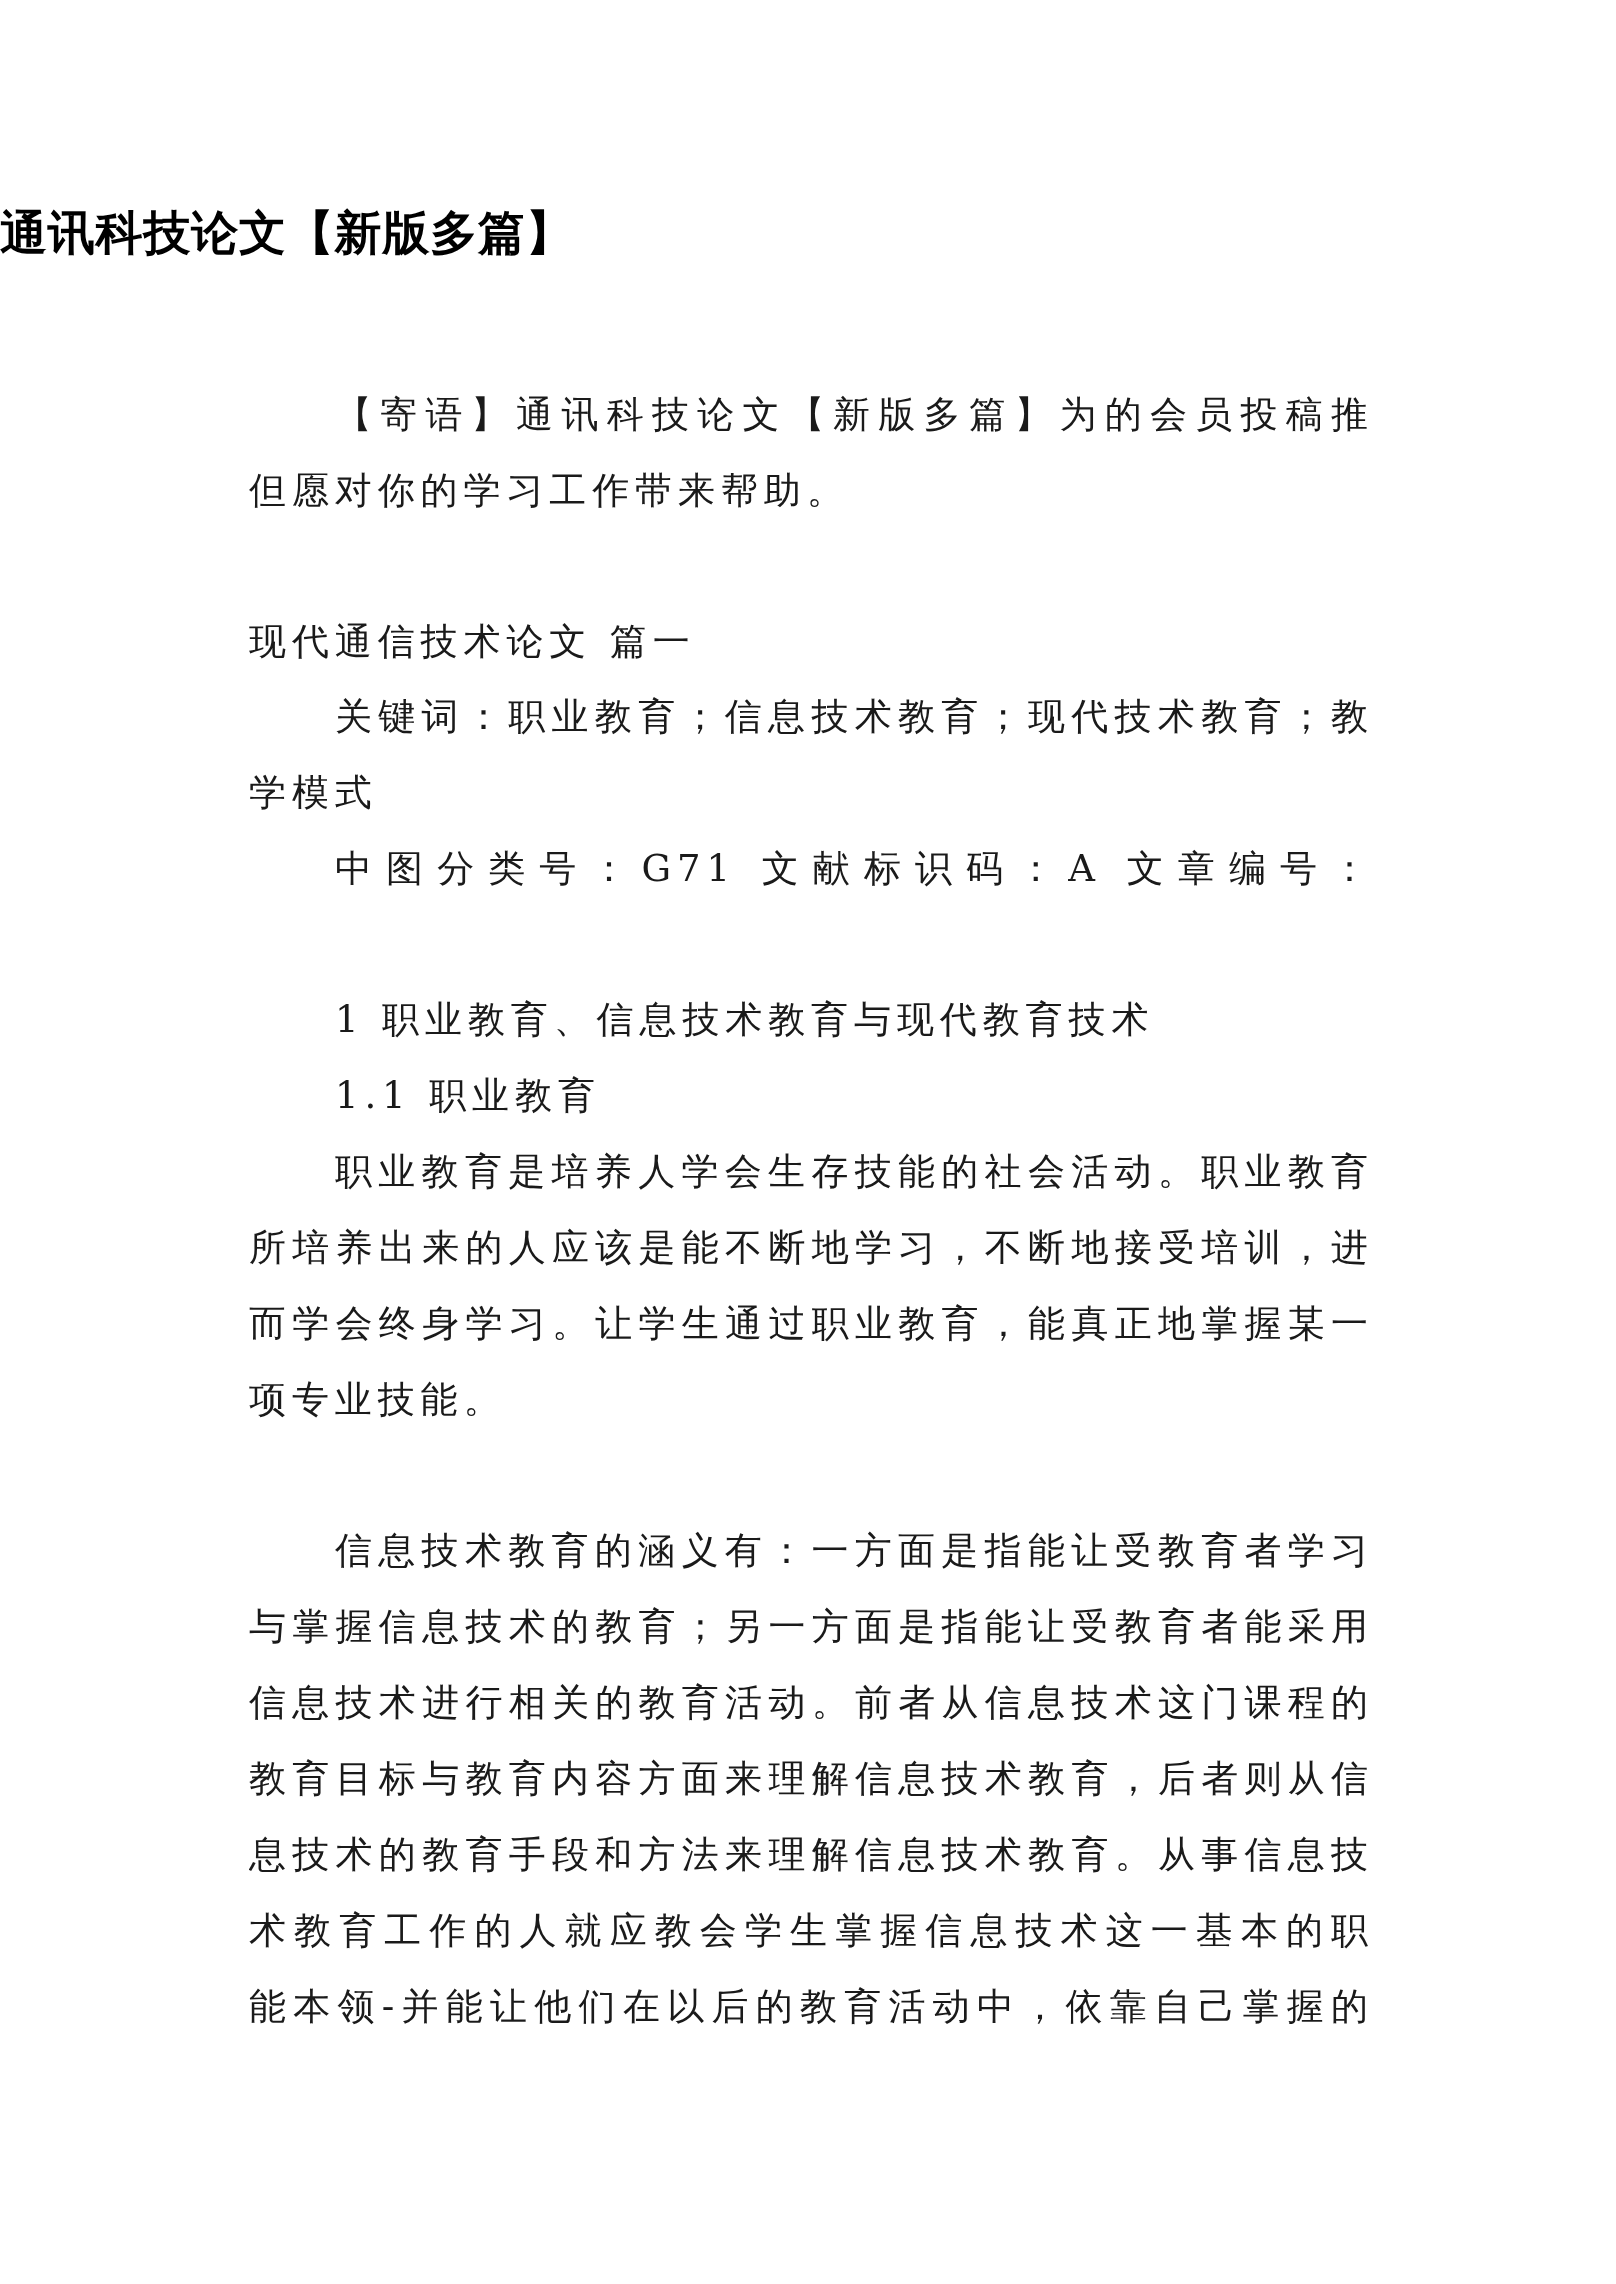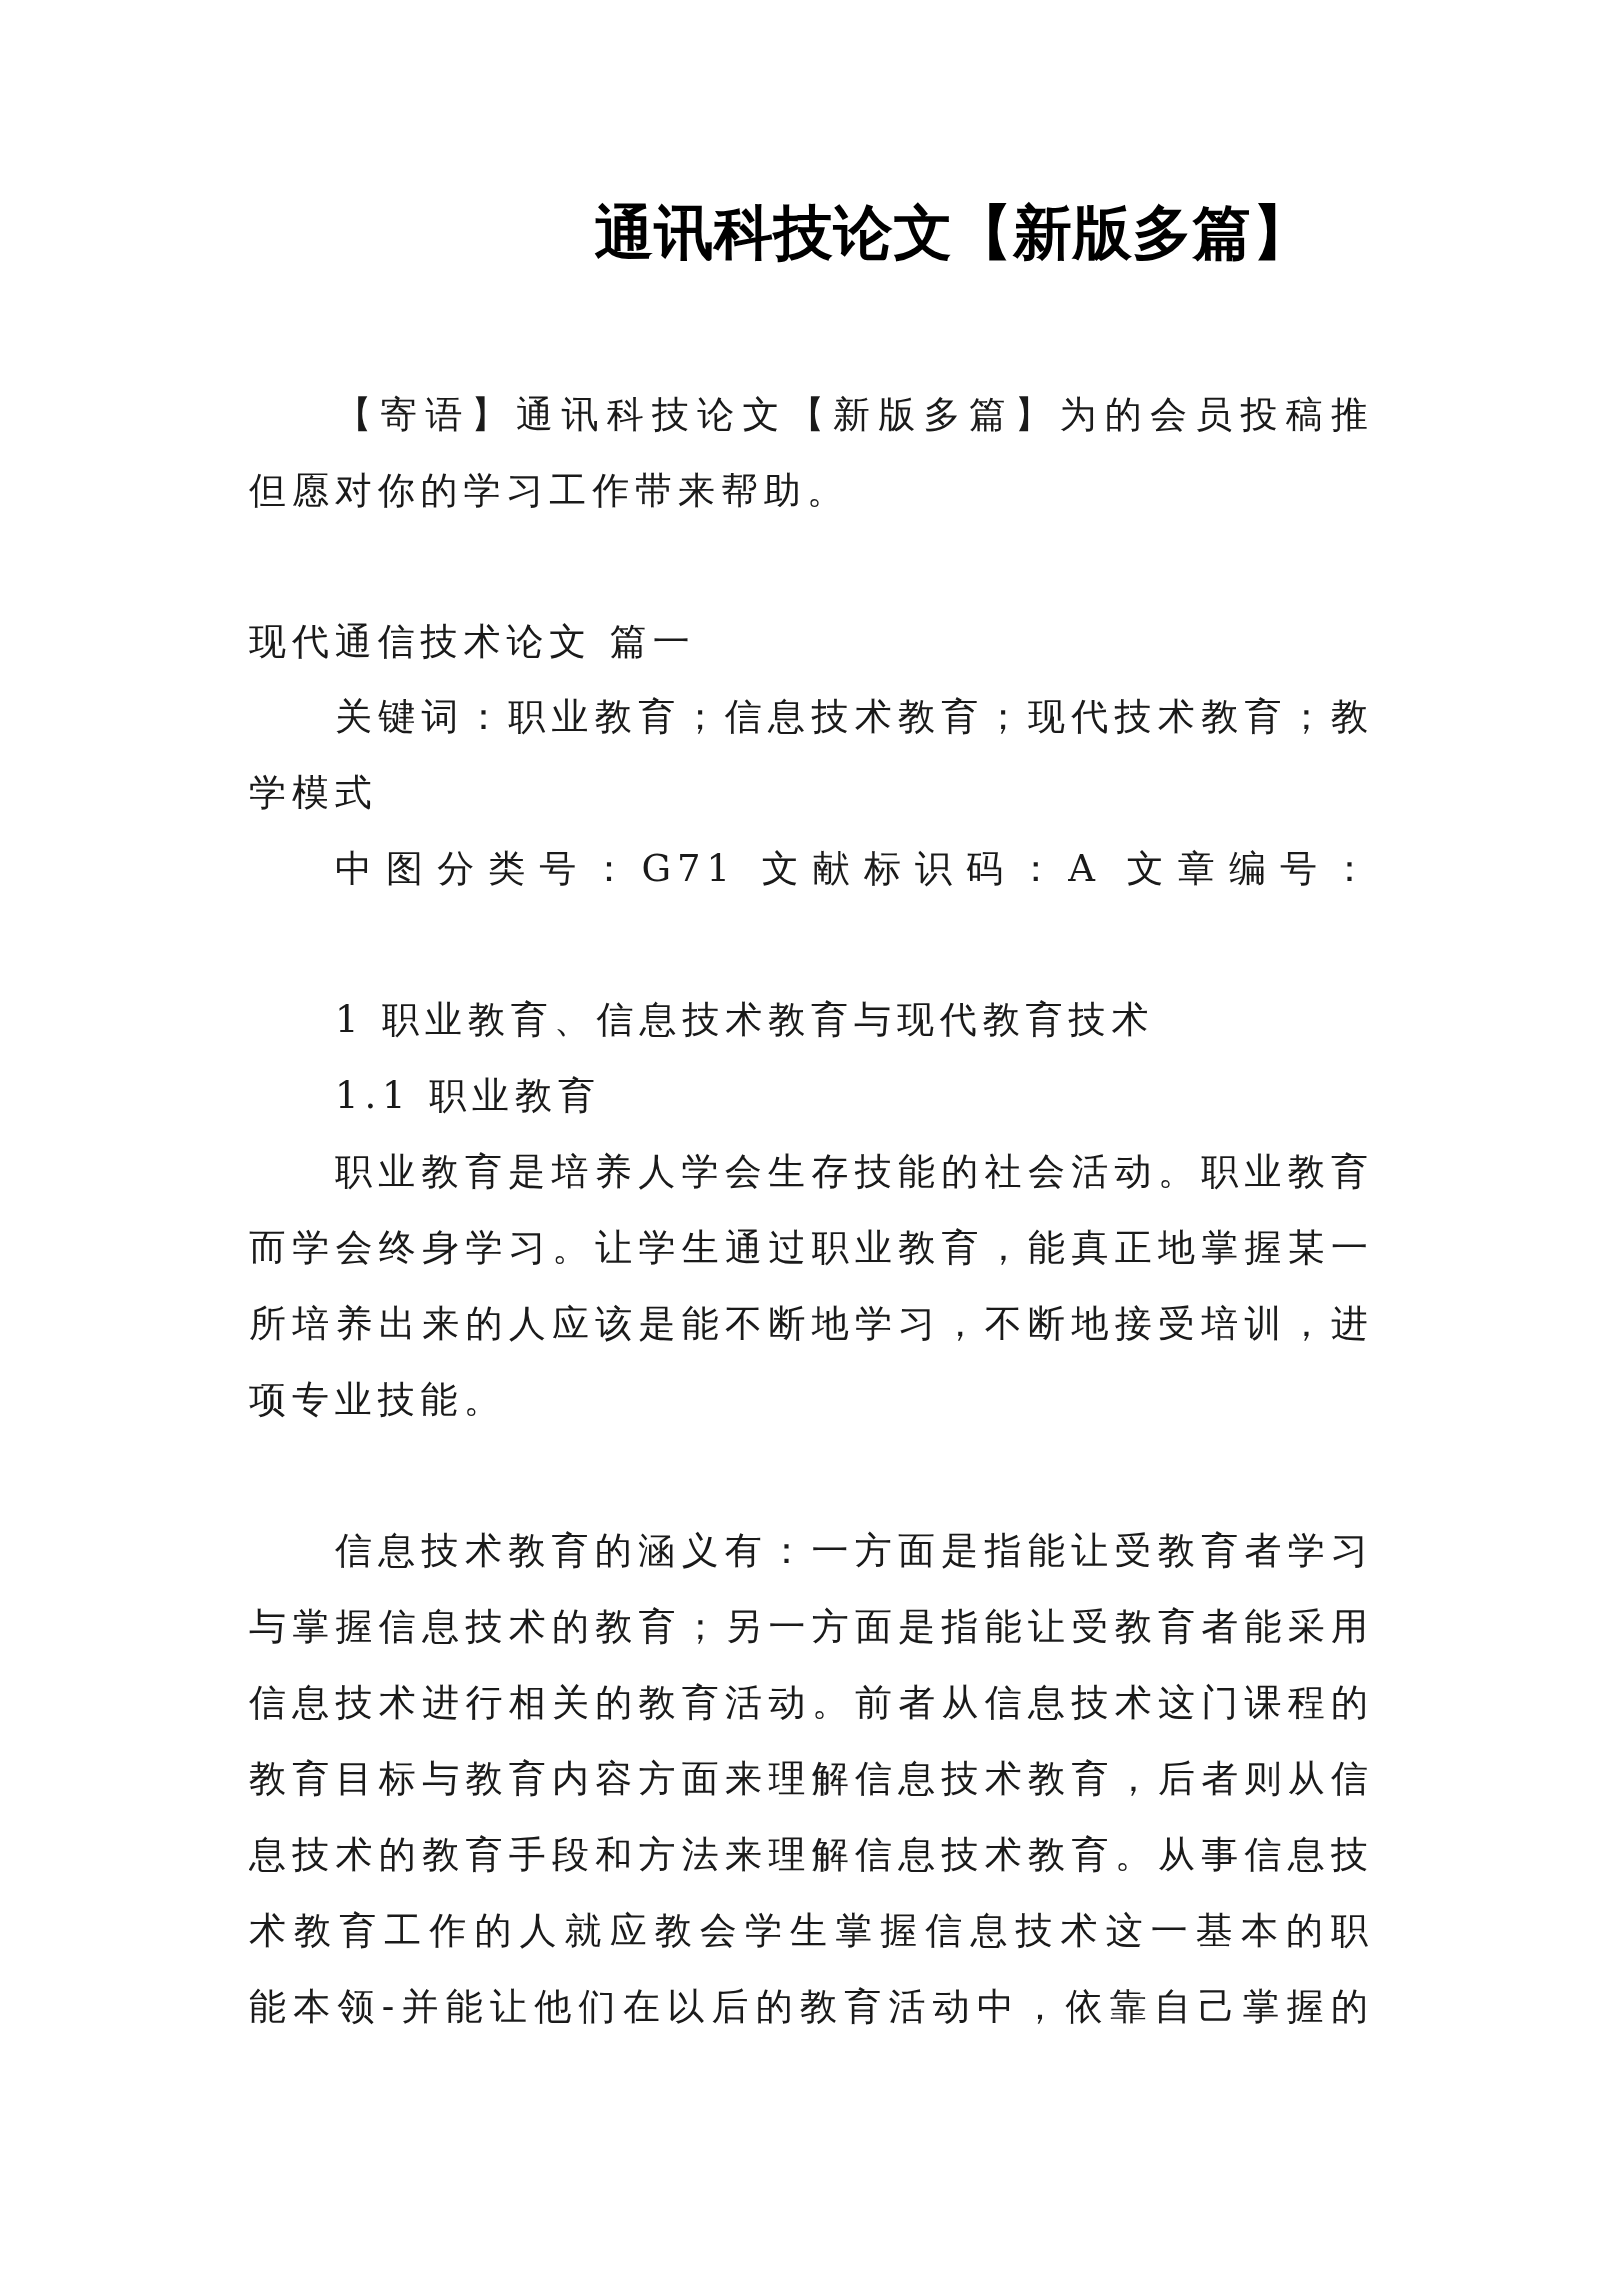--- a/index.html
+++ b/index.html
@@ -21,22 +21,22 @@
     top: 0;
     width: 1616px;
     height: 2284px;
     background: #ffffff;
   }
   .title {
     position: absolute;
     left: 0;
     top: 195px;
     width: 1312px;
-    text-align: right;
-    font-size: 59px;
+    text-align: left;
+    font-size: 47px;
     line-height: 76px;
     font-weight: bold;
     letter-spacing: 0.8px;
     color: #000000;
     margin: 0;
   }
   .body-text {
     position: absolute;
     left: 249px;
     width: 1125px;
@@ -90,22 +90,22 @@
     <span class="line indent justify">中图分类号：G71 文献标识码：A 文章编号：</span>
   </div>
 
   <div class="body-text" style="top:982px;">
     <span class="line indent">1 职业教育、信息技术教育与现代教育技术</span>
     <span class="line indent">1.1 职业教育</span>
   </div>
 
   <div class="body-text" style="top:1134px;">
     <span class="line indent justify">职业教育是培养人学会生存技能的社会活动。职业教育</span>
+    <span class="line justify">所培养出来的人应该是能不断地学习，不断地接受培训，进</span>
     <span class="line justify">而学会终身学习。让学生通过职业教育，能真正地掌握某一</span>
-    <span class="line justify">所培养出来的人应该是能不断地学习，不断地接受培训，进</span>
     <span class="line">项专业技能。</span>
   </div>
 
 
   <div class="body-text" style="top:1513px;">
     <span class="line indent justify">信息技术教育的涵义有：一方面是指能让受教育者学习</span>
     <span class="line justify">与掌握信息技术的教育；另一方面是指能让受教育者能采用</span>
     <span class="line justify">信息技术进行相关的教育活动。前者从信息技术这门课程的</span>
     <span class="line justify">教育目标与教育内容方面来理解信息技术教育，后者则从信</span>
     <span class="line justify">息技术的教育手段和方法来理解信息技术教育。从事信息技</span>

